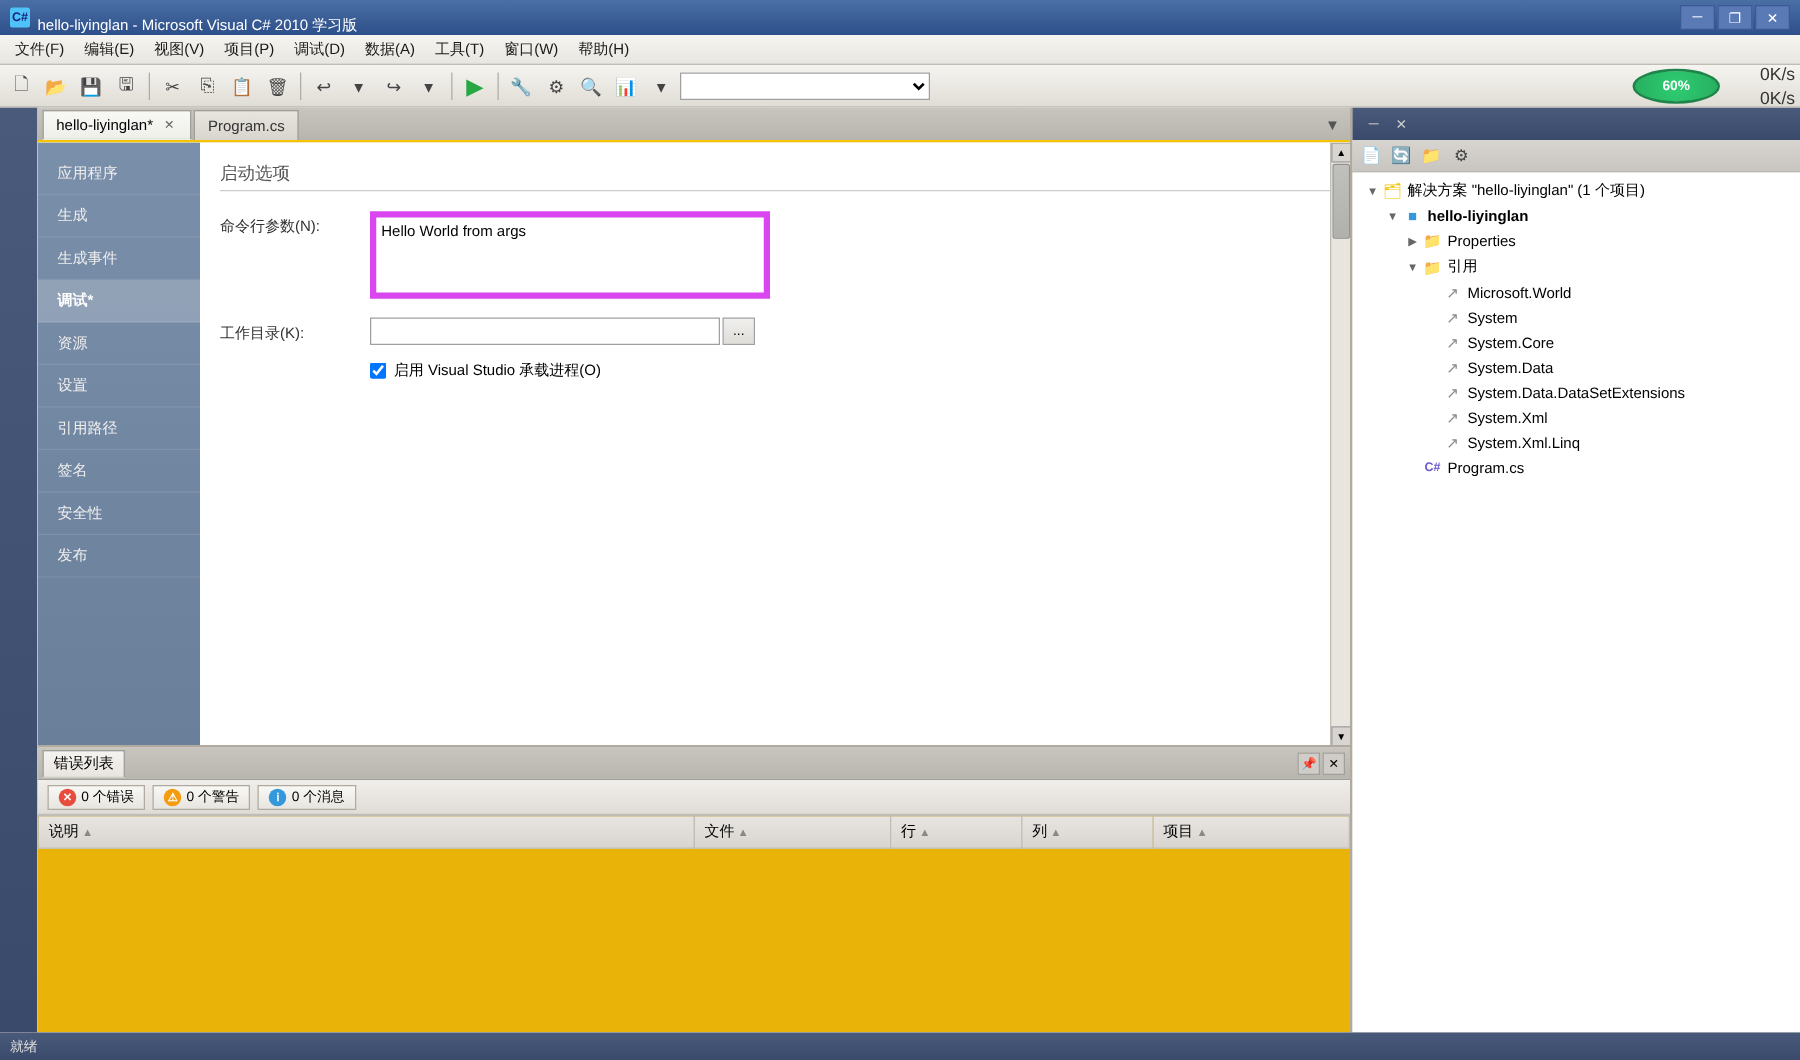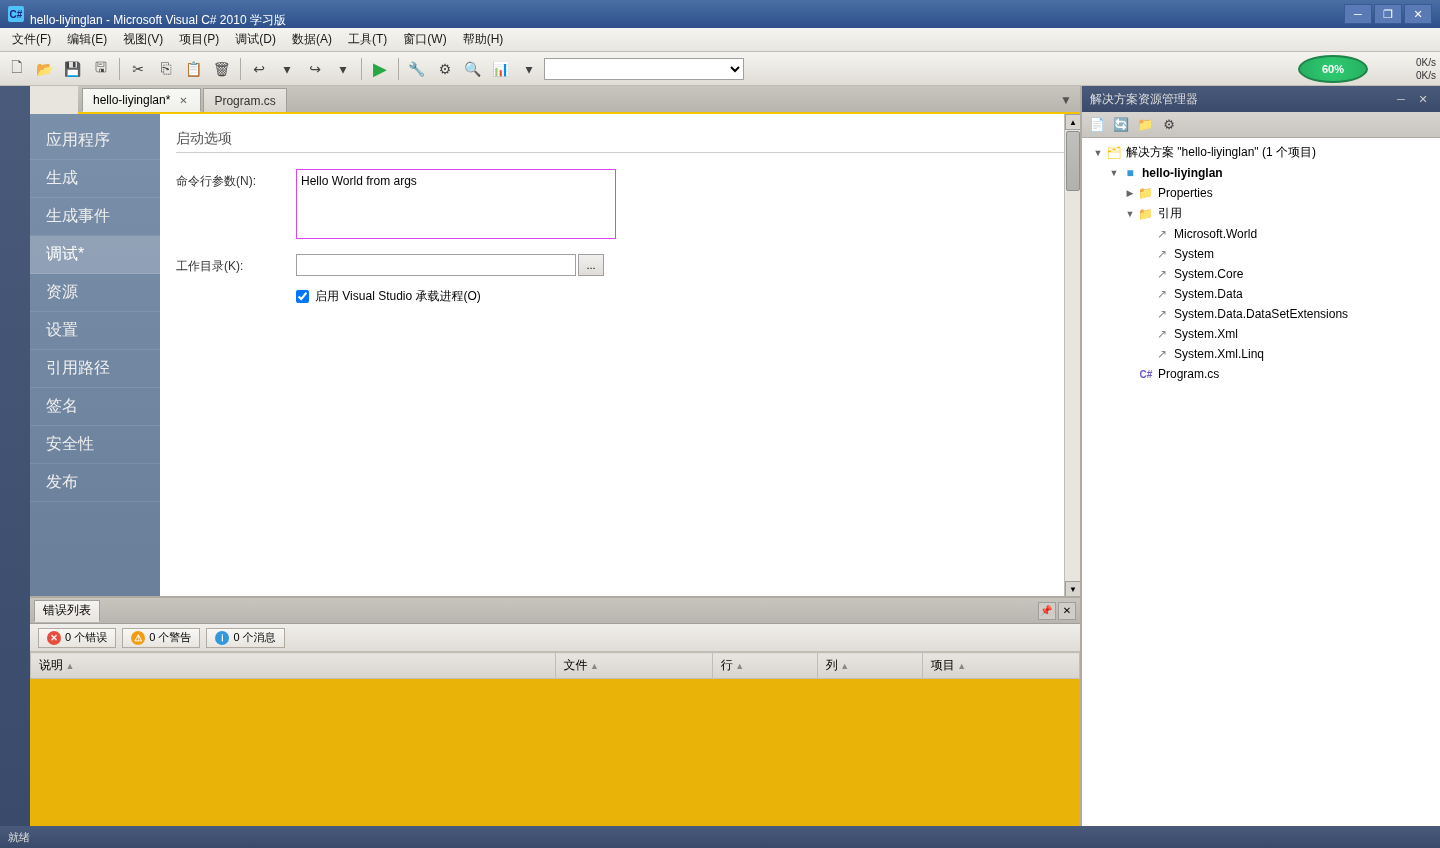--- a/index.html
+++ b/index.html
@@ -130,22 +130,22 @@
       display: flex;
       align-items: center;
       justify-content: center;
       color: white;
       font-size: 11px;
       font-weight: bold;
       border: 2px solid #1e8449;
       position: relative;
     }
     .perf-stats {
-      margin-left: 20px;
-      font-size: 10px;
+      margin-left: 4px;
+      font-size: 14px;
       color: #333;
       line-height: 1.3;
     }
 
     
     .main-area {
       display: flex;
       flex: 1;
       overflow: hidden;
     }
@@ -178,21 +178,20 @@
 
     
     .tab-bar {
       background: linear-gradient(to bottom, #c8c5be, #b8b5ae);
       height: 28px;
       display: flex;
       align-items: flex-end;
       padding: 0 4px;
       border-bottom: 2px solid #f5c400;
       flex-shrink: 0;
-      margin-left: 48px;
     }
     .tab {
       height: 24px;
       padding: 0 10px;
       background: linear-gradient(to bottom, #e8e5de, #d8d5ce);
       border: 1px solid #a0a09a;
       border-bottom: none;
       display: flex;
       align-items: center;
       gap: 6px;
@@ -239,28 +238,28 @@
     
     .properties-nav {
       width: 130px;
       background: linear-gradient(to bottom, #7a8faa, #6a7f9a);
       padding: 8px 0;
       flex-shrink: 0;
     }
     .nav-item {
       padding: 8px 16px;
       color: #eee;
-      font-size: 16px;
+      font-size: 12px;
       cursor: pointer;
       border-bottom: 1px solid rgba(255,255,255,0.1);
     }
     .nav-item.active {
       background: rgba(255,255,255,0.2);
       color: white;
-      font-weight: normal;
+      font-weight: bold;
     }
 
     
     .properties-main {
       flex: 1;
       background: white;
       padding: 16px;
       position: relative;
       overflow: hidden;
     }
@@ -285,21 +284,21 @@
       color: #333;
       flex-shrink: 0;
     }
     .form-control-area {
       flex: 1;
       max-width: 320px;
     }
     .text-area-input {
       width: 100%;
       height: 70px;
-      border: 1px solid #d946ef;
+      border: 5px solid #d946ef;
       font-size: 12px;
       padding: 4px;
       resize: none;
       font-family: inherit;
     }
     .text-input {
       width: 100%;
       height: 22px;
       border: 1px solid #a0a0a0;
       font-size: 12px;
@@ -758,21 +757,20 @@
               
             </tbody>
           </table>
         </div>
       </div>
     </div>
   </div>
 
   <div class="right-panel">
     <div class="right-panel-header">
-      <span class="right-panel-title">解决方案资源管理器</span>
       <div class="right-panel-controls">
         <button class="right-panel-btn">─</button>
         <button class="right-panel-btn">✕</button>
       </div>
     </div>
 
     <div class="solution-explorer-toolbar">
       <button class="se-btn">📄</button>
       <button class="se-btn">🔄</button>
       <button class="se-btn">📁</button>

